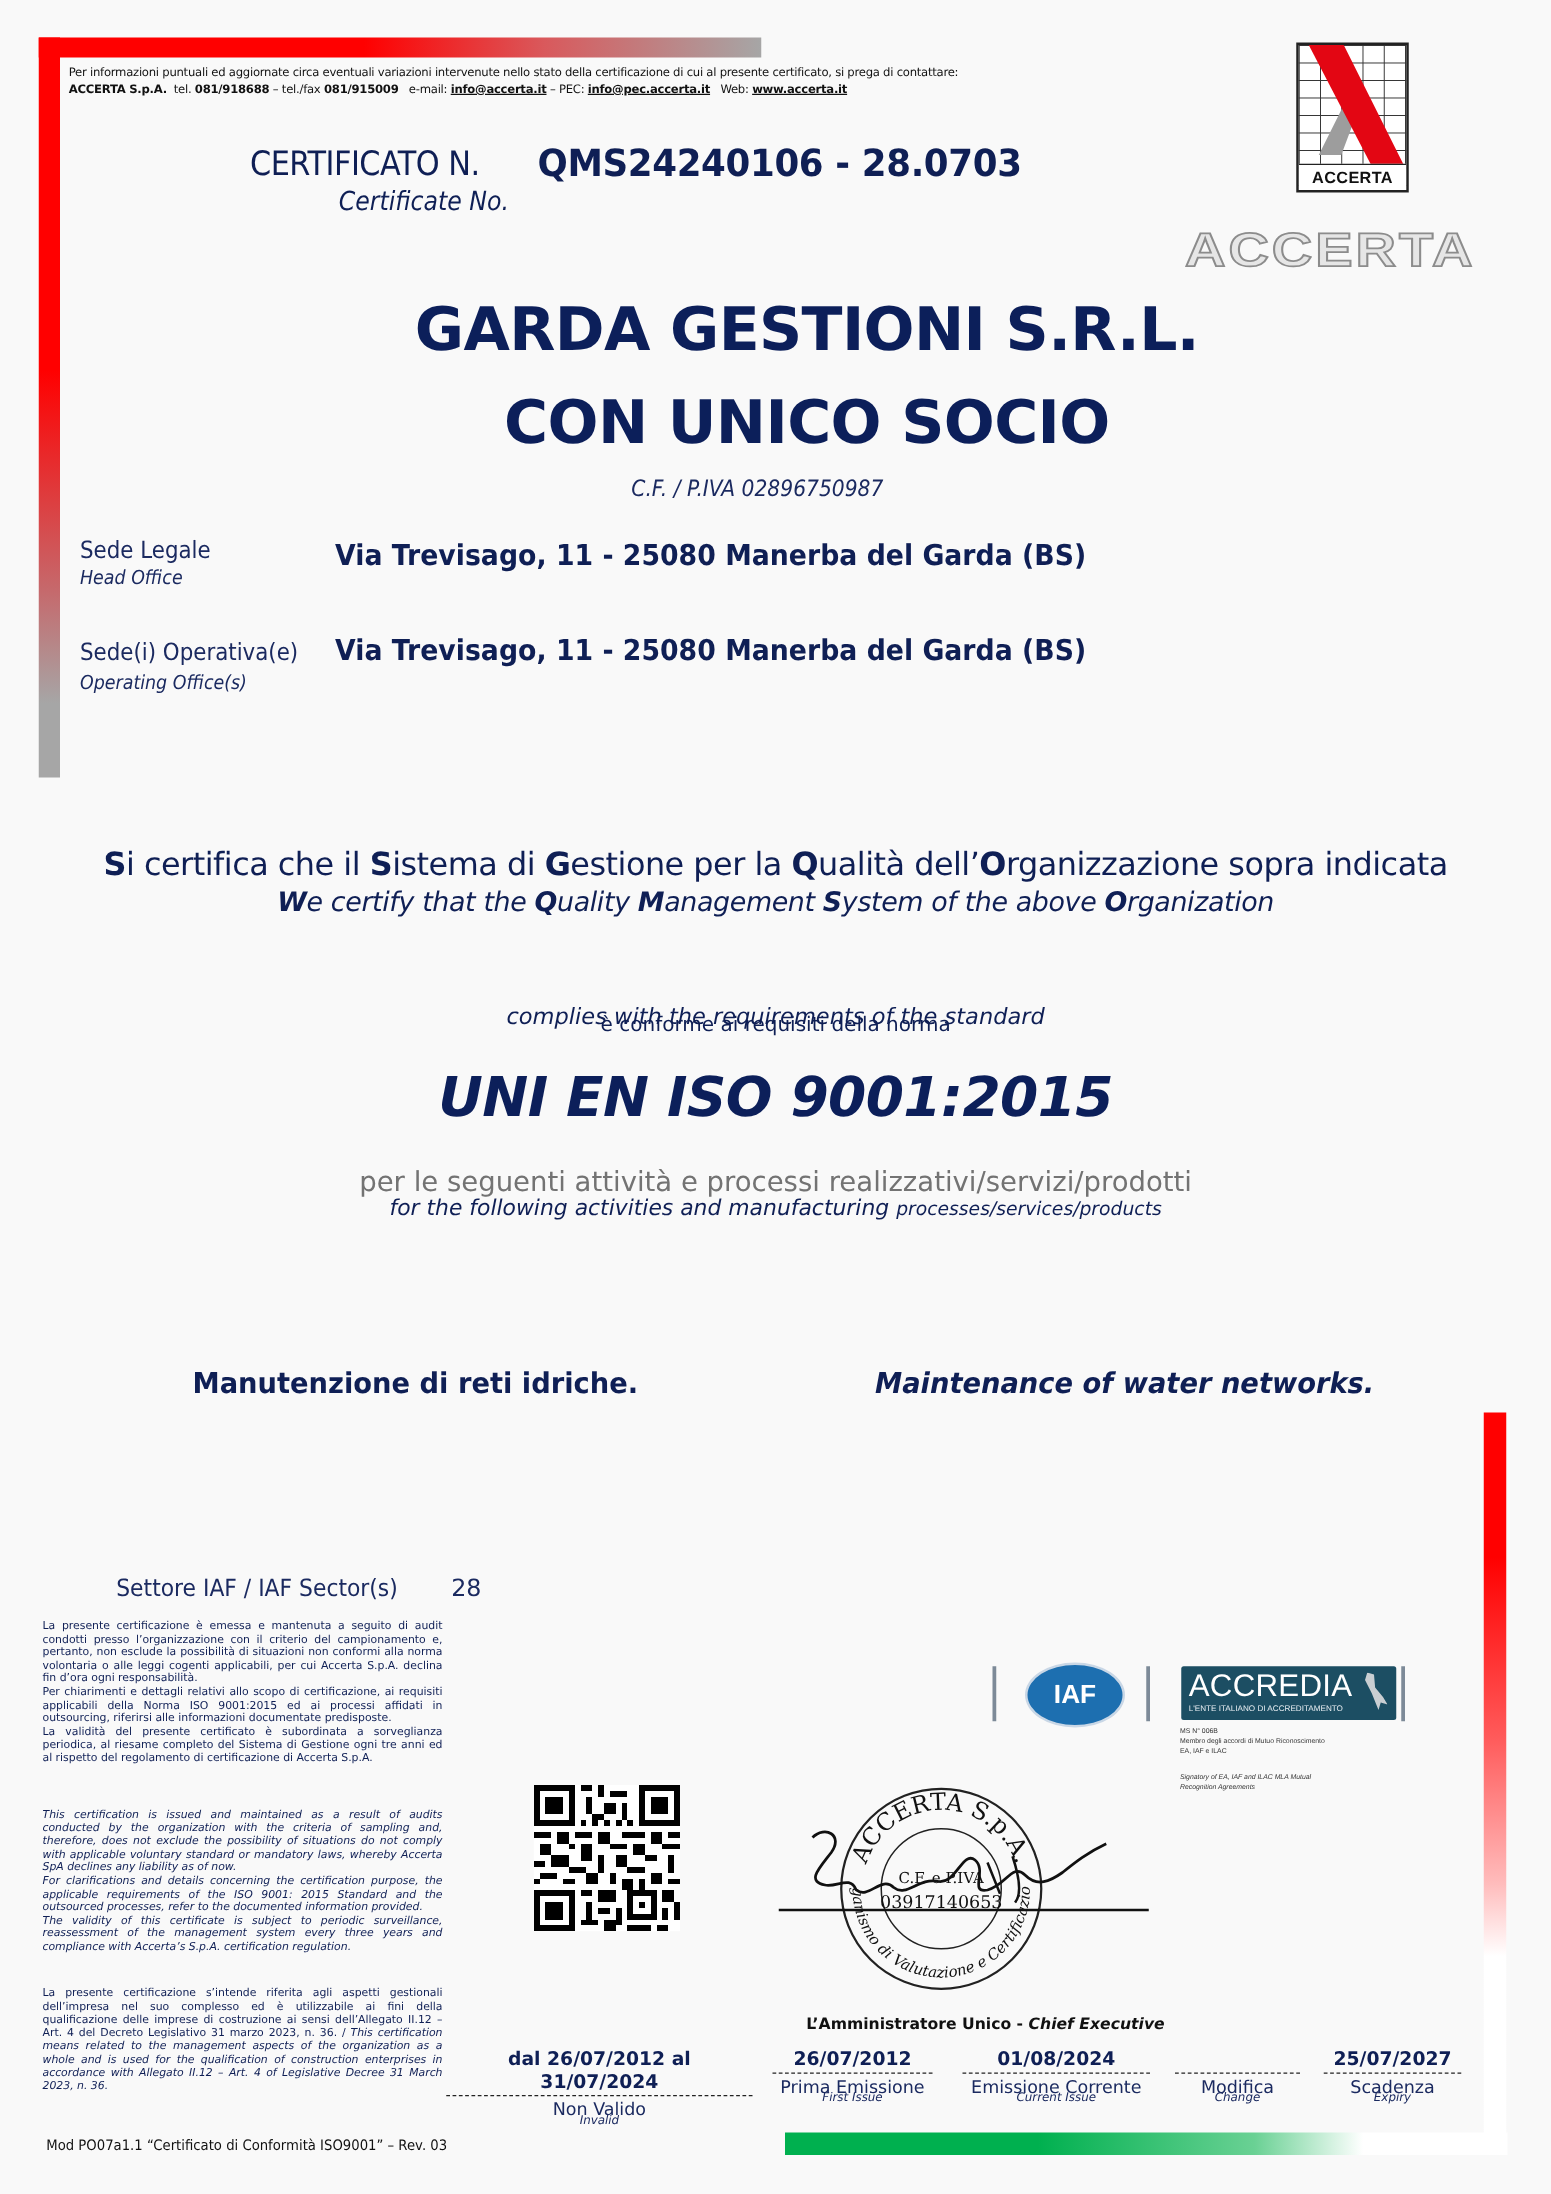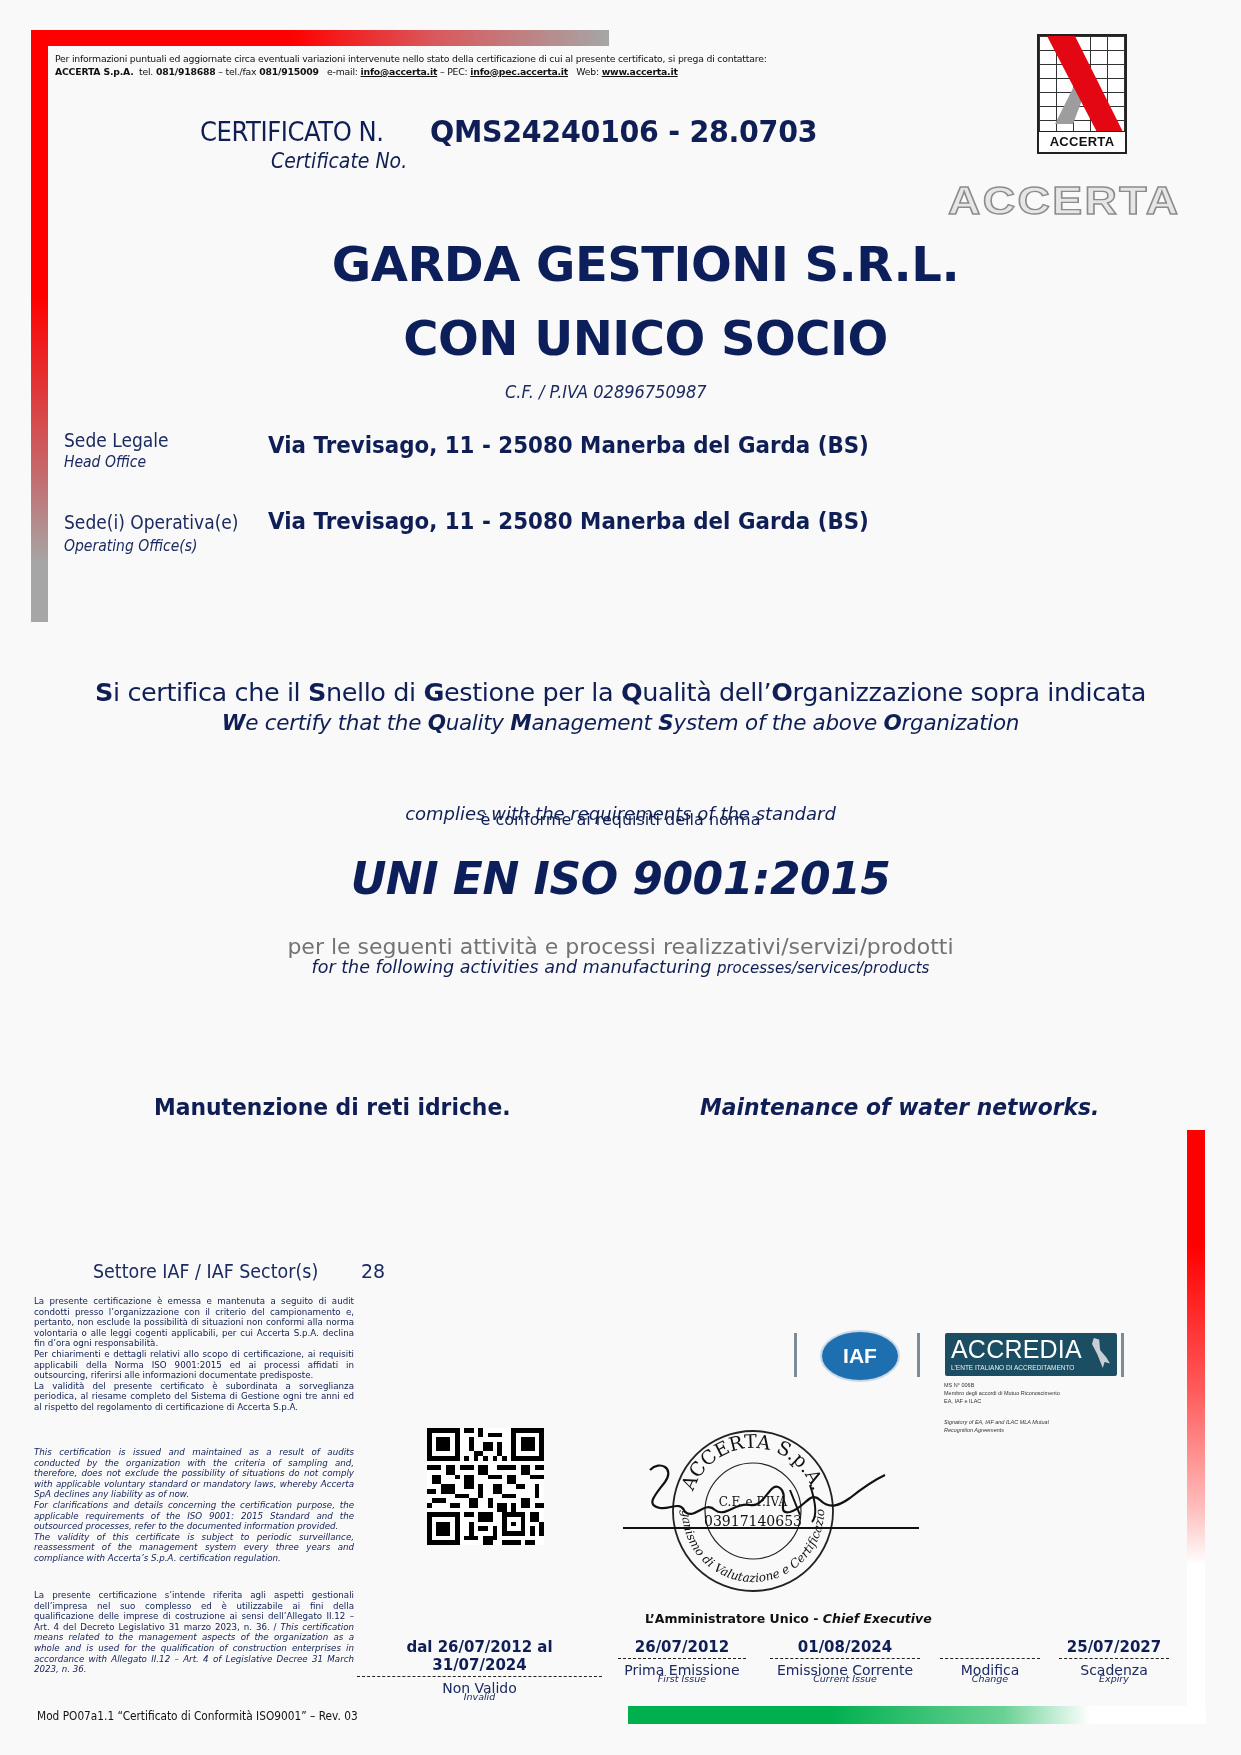--- a/index.html
+++ b/index.html
@@ -180,21 +180,21 @@
 
 <div id="legal-it" class="abs lbl-it">Sede Legale</div>
 <div id="legal-en" class="abs lbl-en">Head Office</div>
 <div id="legal-addr" class="abs addr">Via Trevisago, 11 - 25080 Manerba del Garda (BS)</div>
 
 <div id="op-it" class="abs lbl-it">Sede(i) Operativa(e)</div>
 <div id="op-en" class="abs lbl-en">Operating Office(s)</div>
 <div id="op-addr" class="abs addr">Via Trevisago, 11 - 25080 Manerba del Garda (BS)</div>
 
 <div id="certify-it" class="abs center">
-  <b>S</b><span>i certifica che il </span><b>S</b><span>nello di </span><b>G</b><span>estione per la </span><b>Q</b><span>ualità dell’</span><b>O</b><span>rganizzazione sopra indicata</span>
+  <b>S</b><span>i certifica che il </span><b>S</b><span>istema di </span><b>G</b><span>estione per la </span><b>Q</b><span>ualità dell’</span><b>O</b><span>rganizzazione sopra indicata</span>
 </div>
 <div id="certify-en" class="abs center">
   <b>W</b><span>e certify that the </span><b>Q</b><span>uality </span><b>M</b><span>anagement </span><b>S</b><span>ystem of the above </span><b>O</b><span>rganization</span>
 </div>
 
 <div id="conform-it" class="abs center">è conforme ai requisiti della norma</div>
 <div id="conform-en" class="abs center">complies with the requirements of the standard</div>
 <div id="standard" class="abs center">UNI EN ISO 9001:2015</div>
 <div id="activities-it" class="abs center">per le seguenti attività e processi realizzativi/servizi/prodotti</div>
 <div id="activities-en" class="abs center">

